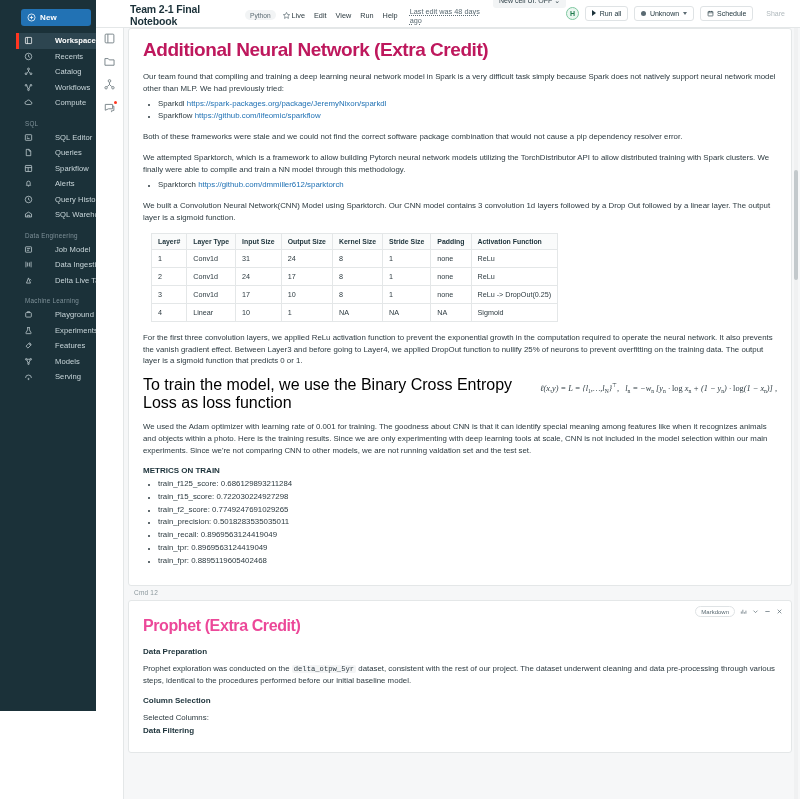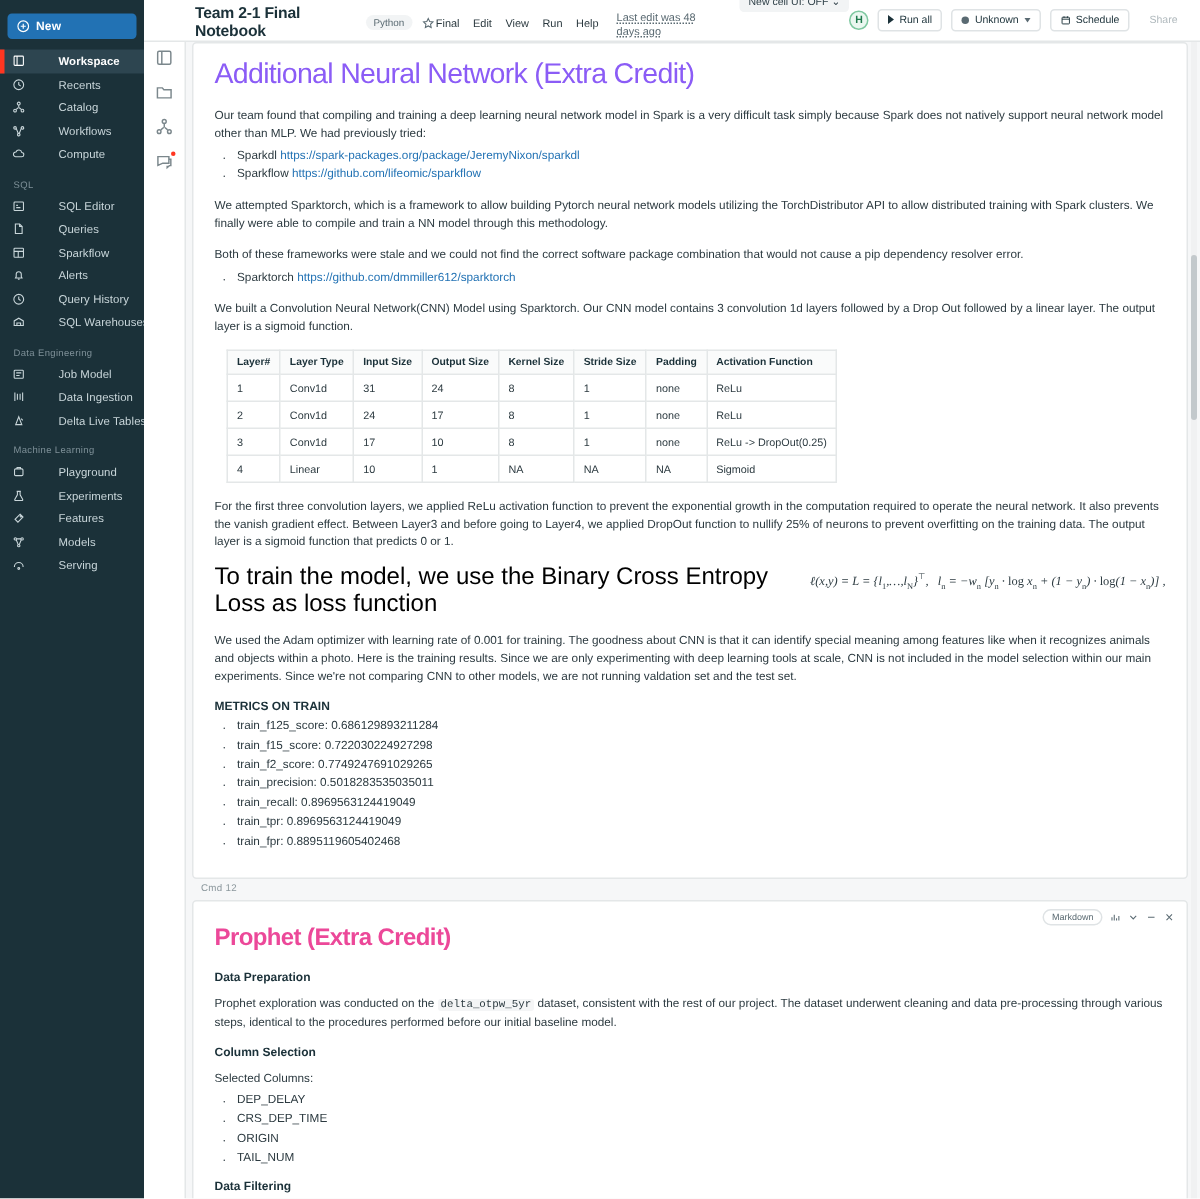--- a/index.html
+++ b/index.html
@@ -5,22 +5,22 @@
   * { box-sizing: border-box; margin: 0; padding: 0; }
   html, body {
     width: 800px; height: 799px;
     font-family: "Liberation Sans", sans-serif;
     background: #fff; overflow: hidden;
   }
   .app { display: flex; width: 800px; height: 799px; position: relative; }
 
   
   .sidebar {
-    width: 96px; height: 799px; background: #1b3139; flex: 0 0 96px;
-    padding: 5px 0 0 0; overflow: hidden; position: relative;
+    width: 96px; height: 711px; background: #1b3139; flex: 0 0 96px;
+    padding: 5px 0 0 16px; overflow: hidden; position: relative;
   }
   .new-btn {
     margin: 4px 5px 7px 5px; height: 17px; background: #2272b4;
     border-radius: 3px; display: flex; align-items: center;
     padding-left: 6px; gap: 4px; cursor: pointer;
   }
   .new-btn .lbl { color: #fff; font-size: 8px; font-weight: bold; letter-spacing: .1px; }
   .nav-item {
     height: 15.5px; display: flex; align-items: center; gap: 22px;
     padding-left: 8px; cursor: pointer; position: relative;
@@ -98,21 +98,21 @@
   
   .nbscroll {
     position: absolute; top: 28px; left: 0; right: 0; bottom: 0;
     overflow: hidden; background: #f6f7f8; padding: 0 8px 0 4px;
   }
   .cell { background: #fff; border: 1px solid #e4e7e8; border-radius: 3px; position: relative; }
   .cell1 { padding: 6px 14px 10px 14px; }
   .cmd-label { font-size: 6.5px; color: #8b979c; padding: 3px 0 2px 6px; letter-spacing: .2px; }
 
   h1.mdh1 {
-    font-size: 19px; font-weight: normal; color: #8b5cf6; letter-spacing: -.45px;
+    font-size: 19px; font-weight: bold; color: #be185d; letter-spacing: -.45px;
     margin: 4px 0 10px 0; line-height: 1.15;
   }
   p.md {
     font-size: 7.85px; color: #2c3a40; line-height: 1.52; margin: 0 0 9px 0;
   }
   ul.md { margin: -6px 0 9px 0; padding-left: 15px; }
   ul.md li { font-size: 7.85px; color: #2c3a40; line-height: 1.5; margin-bottom: 1px; }
   ul.md li::marker { font-size: 6px; }
   a.lnk { color: #2272b4; text-decoration: none; }
   h4.mdh4 { font-size: 8px; font-weight: bold; color: #1b3139; margin: 0 0 7px 0; }
@@ -407,21 +407,21 @@
         <div class="tb-title-row">
           <span class="nb-title">Team 2-1 Final Notebook</span>
           <span class="lang-pill">Python</span>
           <span class="star-ico">
             <svg viewBox="0 0 16 16" fill="none" stroke="#5a6a72" stroke-width="1.2">
                 <path d="M8 2.4l1.7 3.6 3.9.5-2.9 2.7.8 3.9L8 11.2 4.5 13.1l.8-3.9L2.4 6.5l3.9-.5z"></path>
               </svg>
           </span>
         </div>
         <div class="menu-row">
-          <span class="mi">Final</span>
+          <span class="mi">Live</span>
           <span class="mi">Edit</span>
           <span class="mi">View</span>
           <span class="mi">Run</span>
           <span class="mi">Help</span>
           <span class="lastedit">Last edit was 48 days ago</span>
         </div>
       </div>
       <button class="cellui-btn">
         <span>New cell UI: OFF</span> ⌄
       </button>
@@ -457,22 +457,22 @@
         <ul class="md">
           <li>
             <span>Sparkdl</span>
             <a class="lnk" href="#">https://spark-packages.org/package/JeremyNixon/sparkdl</a>
           </li>
           <li>
             <span>Sparkflow</span>
             <a class="lnk" href="#">https://github.com/lifeomic/sparkflow</a>
           </li>
         </ul>
+        <p class="md">Both of these frameworks were stale and we could not find the correct software package combination that would not cause a pip dependency resolver error.</p>
         <p class="md">We attempted Sparktorch, which is a framework to allow building Pytorch neural network models utilizing the TorchDistributor API to allow distributed training with Spark clusters. We finally were able to compile and train a NN model through this methodology.</p>
-        <p class="md">Both of these frameworks were stale and we could not find the correct software package combination that would not cause a pip dependency resolver error.</p>
         <ul class="md">
           <li>
             <span>Sparktorch</span>
             <a class="lnk" href="#">https://github.com/dmmiller612/sparktorch</a>
           </li>
         </ul>
         <p class="md">We built a Convolution Neural Network(CNN) Model using Sparktorch. Our CNN model contains 3 convolution 1d layers followed by a Drop Out followed by a linear layer. The output layer is a sigmoid function.</p>
 
         <table class="nn">
           <thead>
@@ -583,26 +583,20 @@
 
         <h2 class="mdh2">Prophet (Extra Credit)</h2>
         <h4 class="mdh4">Data Preparation</h4>
         <p class="md">
           <span>Prophet exploration was conducted on the</span>
           <code class="cs">delta_otpw_5yr</code>
           <span>dataset, consistent with the rest of our project. The dataset underwent cleaning and data pre-processing through various steps, identical to the procedures performed before our initial baseline model.</span>
         </p>
         <h4 class="mdh4">Column Selection</h4>
         <p class="md" style="margin-bottom:2px;">Selected Columns:</p>
-        <ul class="md" style="margin-top:0;">
-          <li>DEP_DELAY</li>
-          <li>CRS_DEP_TIME</li>
-          <li>ORIGIN</li>
-          <li>TAIL_NUM</li>
-        </ul>
         <h4 class="mdh4">Data Filtering</h4>
 
       </section>
 
     </div>
 
     <div class="vsb-track"></div>
     <div class="vsb"></div>
   </div>
 </div>

